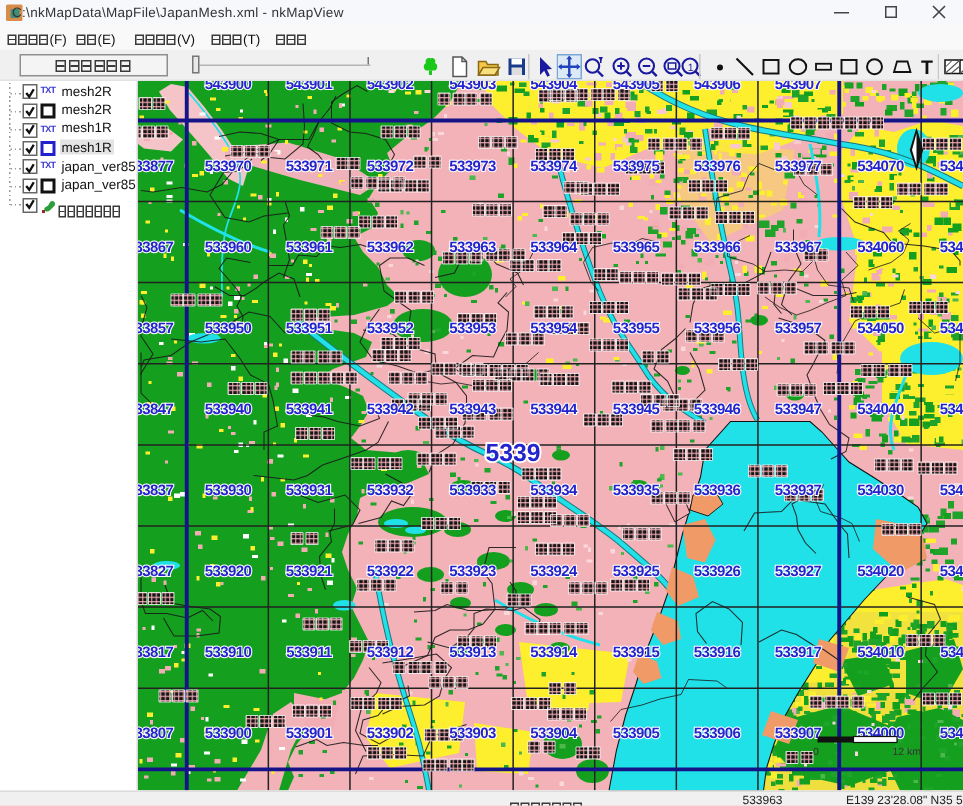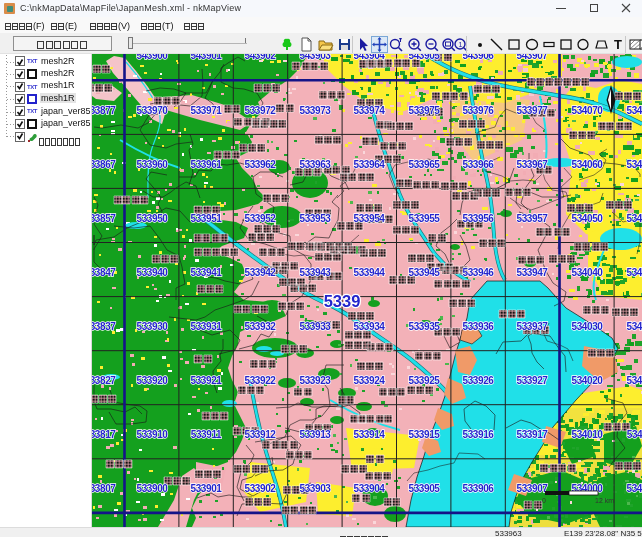--- a/index.html
+++ b/index.html
@@ -1,21 +1,21 @@
 <!DOCTYPE html>
 <html><head><meta charset="utf-8"><style>
 *{margin:0;padding:0;box-sizing:border-box}
 body{width:642px;height:537px;position:relative;font-family:"Liberation Sans",sans-serif;overflow:hidden;background:#fff}
 .abs{position:absolute}
 </style></head><body>
 
 <div class="abs" style="left:0;top:0;width:642px;height:17px;background:#f6f8fc"></div>
 <div class="abs" style="left:4px;top:3px;width:11px;height:11px;background:#d98c4a;border-radius:1px"></div>
 <div class="abs" style="left:6.5px;top:6px;width:6px;height:6px;background:#3f8d7a;border-radius:1px"></div>
-<div class="abs" style="left:20px;top:3px;font-size:9px;color:#333;letter-spacing:0.2px">C:\nkMapData\MapFile\JapanMesh.xml - nkMapView</div>
+<div class="abs" style="left:8px;top:3px;font-size:9px;color:#333;letter-spacing:0.2px">C:\nkMapData\MapFile\JapanMesh.xml - nkMapView</div>
 <div class="abs" style="left:556px;top:8px;width:10px;height:1px;background:#444"></div>
 <div class="abs" style="left:590px;top:4px;width:8px;height:8px;border:1px solid #444"></div>
 <svg class="abs" style="left:621px;top:3px" width="10" height="10">
     <path d="M1 1L9 9M9 1L1 9" stroke="#444" stroke-width="1.1"></path>
   </svg>
 
 <div class="abs" style="left:0;top:17px;width:642px;height:16px;background:#f9f9f9"></div>
 <div class="abs" style="left:5px;top:21px;font-size:9px;color:#111"><span style="display:inline-block;vertical-align:middle;width:6px;height:7px;box-sizing:border-box;border:1px solid #3a3a3a;margin-right:1px;background:linear-gradient(rgba(0,0,0,0) 42%,#3a3a3a 42%,#3a3a3a 58%,rgba(0,0,0,0) 58%)"></span><span style="display:inline-block;vertical-align:middle;width:6px;height:7px;box-sizing:border-box;border:1px solid #3a3a3a;margin-right:1px;background:linear-gradient(rgba(0,0,0,0) 42%,#3a3a3a 42%,#3a3a3a 58%,rgba(0,0,0,0) 58%)"></span><span style="display:inline-block;vertical-align:middle;width:6px;height:7px;box-sizing:border-box;border:1px solid #3a3a3a;margin-right:1px;background:linear-gradient(rgba(0,0,0,0) 42%,#3a3a3a 42%,#3a3a3a 58%,rgba(0,0,0,0) 58%)"></span><span style="display:inline-block;vertical-align:middle;width:6px;height:7px;box-sizing:border-box;border:1px solid #3a3a3a;margin-right:1px;background:linear-gradient(rgba(0,0,0,0) 42%,#3a3a3a 42%,#3a3a3a 58%,rgba(0,0,0,0) 58%)"></span><span style="font-size:9px">(F)</span></div>
 <div class="abs" style="left:51px;top:21px;font-size:9px;color:#111"><span style="display:inline-block;vertical-align:middle;width:6px;height:7px;box-sizing:border-box;border:1px solid #3a3a3a;margin-right:1px;background:linear-gradient(rgba(0,0,0,0) 42%,#3a3a3a 42%,#3a3a3a 58%,rgba(0,0,0,0) 58%)"></span><span style="display:inline-block;vertical-align:middle;width:6px;height:7px;box-sizing:border-box;border:1px solid #3a3a3a;margin-right:1px;background:linear-gradient(rgba(0,0,0,0) 42%,#3a3a3a 42%,#3a3a3a 58%,rgba(0,0,0,0) 58%)"></span><span style="font-size:9px">(E)</span></div>
 <div class="abs" style="left:90px;top:21px;font-size:9px;color:#111"><span style="display:inline-block;vertical-align:middle;width:6px;height:7px;box-sizing:border-box;border:1px solid #3a3a3a;margin-right:1px;background:linear-gradient(rgba(0,0,0,0) 42%,#3a3a3a 42%,#3a3a3a 58%,rgba(0,0,0,0) 58%)"></span><span style="display:inline-block;vertical-align:middle;width:6px;height:7px;box-sizing:border-box;border:1px solid #3a3a3a;margin-right:1px;background:linear-gradient(rgba(0,0,0,0) 42%,#3a3a3a 42%,#3a3a3a 58%,rgba(0,0,0,0) 58%)"></span><span style="display:inline-block;vertical-align:middle;width:6px;height:7px;box-sizing:border-box;border:1px solid #3a3a3a;margin-right:1px;background:linear-gradient(rgba(0,0,0,0) 42%,#3a3a3a 42%,#3a3a3a 58%,rgba(0,0,0,0) 58%)"></span><span style="display:inline-block;vertical-align:middle;width:6px;height:7px;box-sizing:border-box;border:1px solid #3a3a3a;margin-right:1px;background:linear-gradient(rgba(0,0,0,0) 42%,#3a3a3a 42%,#3a3a3a 58%,rgba(0,0,0,0) 58%)"></span><span style="font-size:9px">(V)</span></div>

